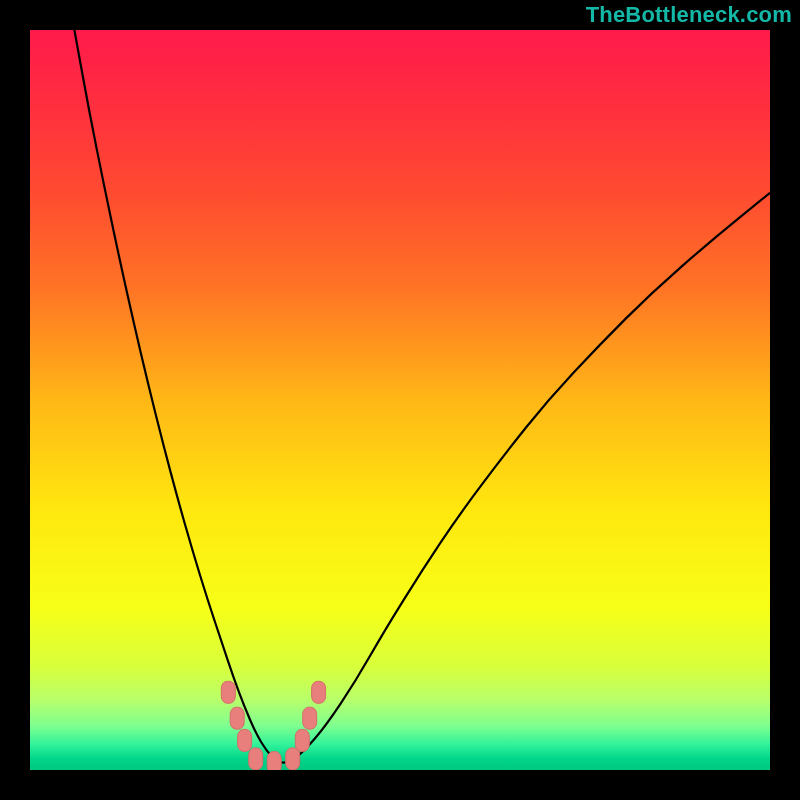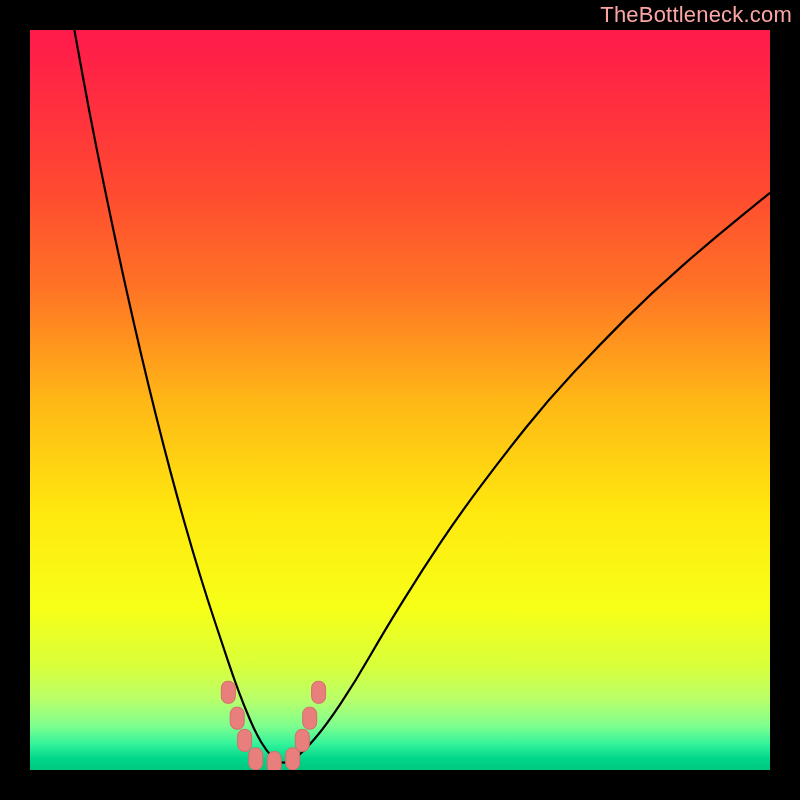--- a/index.html
+++ b/index.html
@@ -14,23 +14,23 @@
   .outer {
     position: relative;
     width: 800px;
     height: 800px;
     background: #000;
   }
   .watermark {
     position: absolute;
     top: 2px;
     right: 8px;
-    color: #fca5a5;
+    color: #14b8a6;
     font-size: 22px;
-    font-weight: 400;
+    font-weight: 700;
     letter-spacing: 0.2px;
     z-index: 10;
     user-select: none;
   }
   .plot {
     position: absolute;
     left: 30px;
     top: 30px;
     width: 740px;
     height: 740px;

